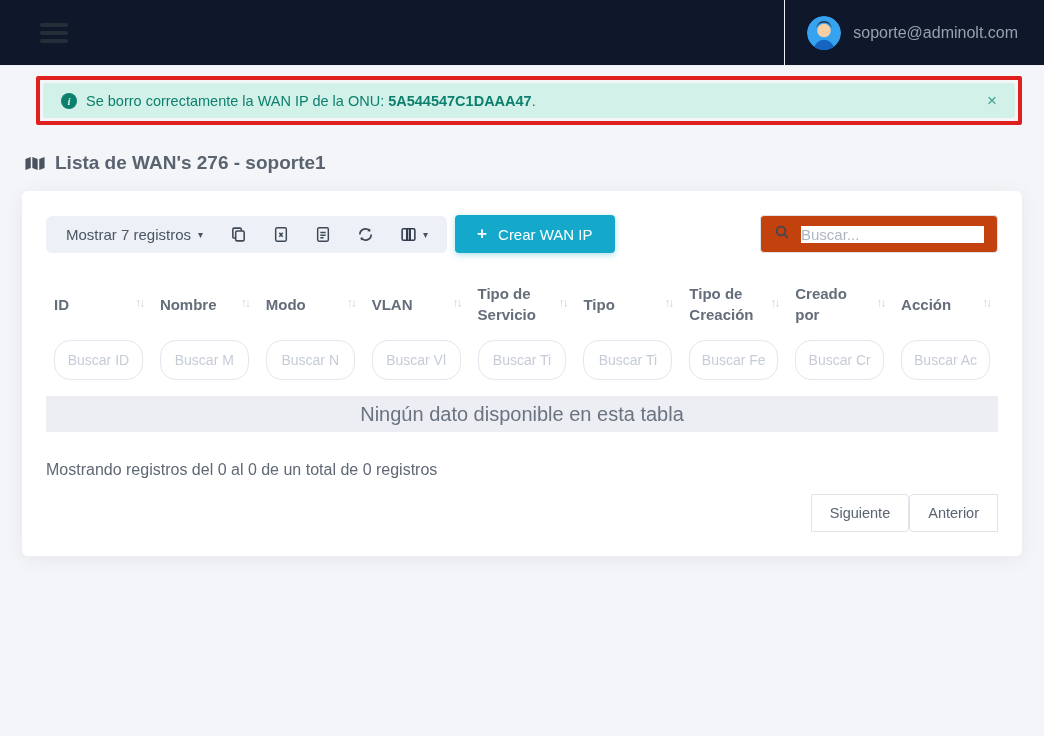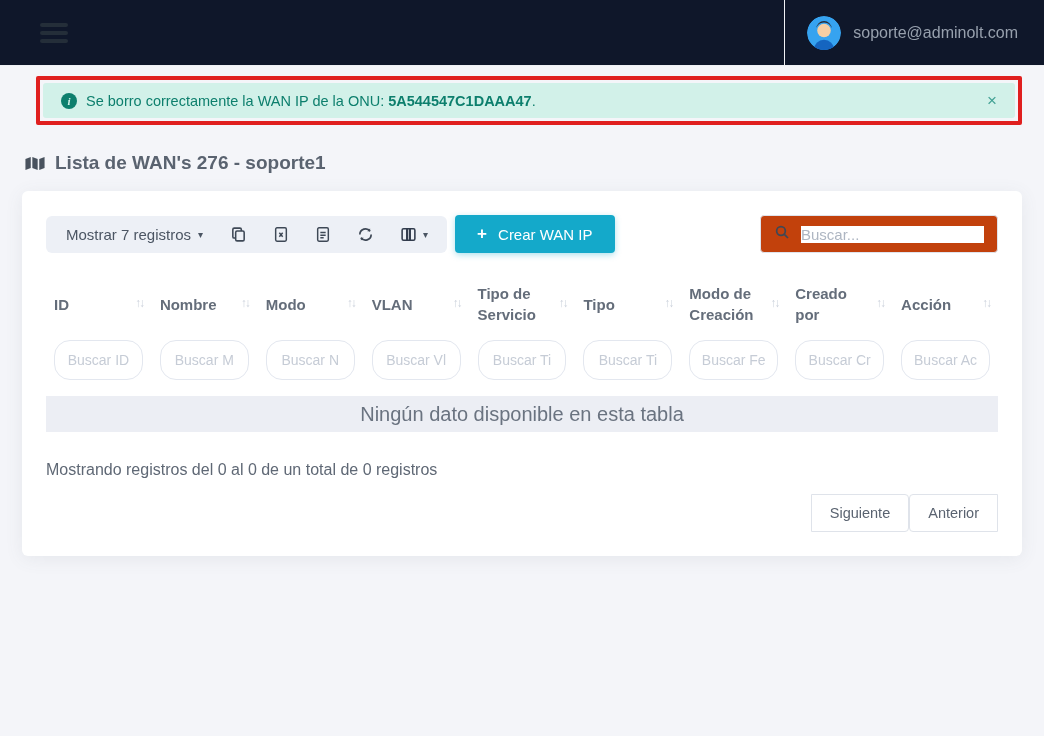--- a/index.html
+++ b/index.html
@@ -192,21 +192,21 @@
       </div>
       <div class="th">
         <span>Tipo de Servicio</span>
           <span class="sort">↑↓</span>
       </div>
       <div class="th">
         <span>Tipo</span>
           <span class="sort">↑↓</span>
       </div>
       <div class="th">
-        <span>Modo de Creación</span>
+        <span>Tipo de Creación</span>
           <span class="sort">↑↓</span>
       </div>
       <div class="th">
         <span>Creado por</span>
           <span class="sort">↑↓</span>
       </div>
       <div class="th">
         <span>Acción</span>
           <span class="sort">↑↓</span>
       </div>

